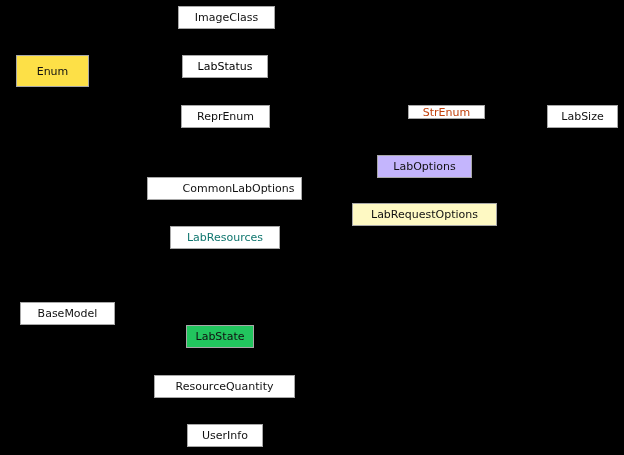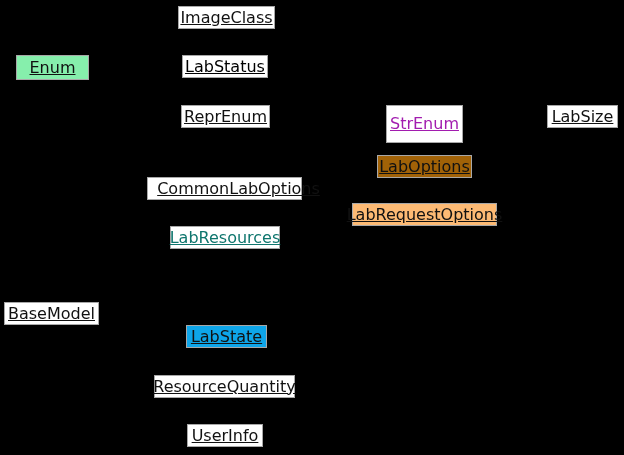--- a/index.html
+++ b/index.html
@@ -14,39 +14,38 @@
     overflow: hidden;
     font-family: "DejaVu Sans", sans-serif;
   }
   .node {
     position: absolute;
     box-sizing: border-box;
     border: 1px solid;
     display: flex;
     align-items: center;
     justify-content: center;
-    font-size: 16px;
+    font-size: 11px;
     line-height: 1;
     white-space: nowrap;
     cursor: pointer;
     user-select: none;
-    text-decoration: underline;
   }
 </style>
 </head>
 <body>
 
 <div class="canvas" style="background: rgb(0, 0, 0);">
     <div class="node" style="left: 178px; top: 6px; width: 97px; height: 23px; background: rgb(255, 255, 255); border-color: rgb(168, 168, 168); color: rgb(17, 17, 17);">ImageClass</div>
-    <div class="node" style="left: 16px; top: 55px; width: 73px; height: 25px; background: #86efac; border-color: rgb(168, 168, 168); color: rgb(17, 17, 17);">Enum</div>
+    <div class="node" style="left: 16px; top: 55px; width: 73px; height: 32px; background: #fde047; border-color: rgb(168, 168, 168); color: rgb(17, 17, 17);">Enum</div>
     <div class="node" style="left: 182px; top: 55px; width: 86px; height: 23px; background: rgb(255, 255, 255); border-color: rgb(168, 168, 168); color: #000000;">LabStatus</div>
     <div class="node" style="left: 181px; top: 105px; width: 89px; height: 23px; background: rgb(255, 255, 255); border-color: rgb(168, 168, 168); color: rgb(17, 17, 17);">ReprEnum</div>
-    <div class="node" style="left: 386px; top: 105px; width: 77px; height: 38px; background: rgb(255, 255, 255); border-color: rgb(168, 168, 168); color: #a21caf;">StrEnum</div>
+    <div class="node" style="left: 408px; top: 105px; width: 77px; height: 14px; background: rgb(255, 255, 255); border-color: rgb(168, 168, 168); color: #c2410c;">StrEnum</div>
     <div class="node" style="left: 547px; top: 105px; width: 71px; height: 23px; background: rgb(255, 255, 255); border-color: rgb(168, 168, 168); color: rgb(17, 17, 17); text-align: right;">LabSize</div>
-    <div class="node" style="left: 377px; top: 155px; width: 95px; height: 23px; background: #a16207; border-color: rgb(168, 168, 168); color: rgb(17, 17, 17);">LabOptions</div>
+    <div class="node" style="left: 377px; top: 155px; width: 95px; height: 23px; background: #c4b5fd; border-color: rgb(168, 168, 168); color: rgb(17, 17, 17);">LabOptions</div>
     <div class="node" style="left: 147px; top: 177px; width: 155px; height: 23px; background: rgb(255, 255, 255); border-color: rgb(168, 168, 168); color: rgb(17, 17, 17); padding-left: 28px;">CommonLabOptions</div>
-    <div class="node" style="left: 352px; top: 203px; width: 145px; height: 23px; background: #fdba74; border-color: rgb(168, 168, 168); color: rgb(17, 17, 17);">LabRequestOptions</div>
+    <div class="node" style="left: 352px; top: 203px; width: 145px; height: 23px; background: #fef9c3; border-color: rgb(168, 168, 168); color: rgb(17, 17, 17);">LabRequestOptions</div>
     <div class="node" style="left: 170px; top: 226px; width: 110px; height: 23px; background: rgb(255, 255, 255); border-color: rgb(168, 168, 168); color: #0f766e;">LabResources</div>
-    <div class="node" style="left: 4px; top: 302px; width: 95px; height: 23px; background: rgb(255, 255, 255); border-color: rgb(168, 168, 168); color: rgb(17, 17, 17);">BaseModel</div>
-    <div class="node" style="left: 186px; top: 325px; width: 81px; height: 23px; background: #0ea5e9; border-color: rgb(168, 168, 168); color: rgb(17, 17, 17);">LabState</div>
+    <div class="node" style="left: 20px; top: 302px; width: 95px; height: 23px; background: rgb(255, 255, 255); border-color: rgb(168, 168, 168); color: rgb(17, 17, 17);">BaseModel</div>
+    <div class="node" style="left: 186px; top: 325px; width: 68px; height: 23px; background: #22c55e; border-color: rgb(168, 168, 168); color: rgb(17, 17, 17);">LabState</div>
     <div class="node" style="left: 154px; top: 375px; width: 141px; height: 23px; background: rgb(255, 255, 255); border-color: rgb(168, 168, 168); color: rgb(17, 17, 17);">ResourceQuantity</div>
     <div class="node" style="left: 187px; top: 424px; width: 76px; height: 23px; background: rgb(255, 255, 255); border-color: rgb(168, 168, 168); color: rgb(17, 17, 17);">UserInfo</div>
   </div>
 
 </body></html>

